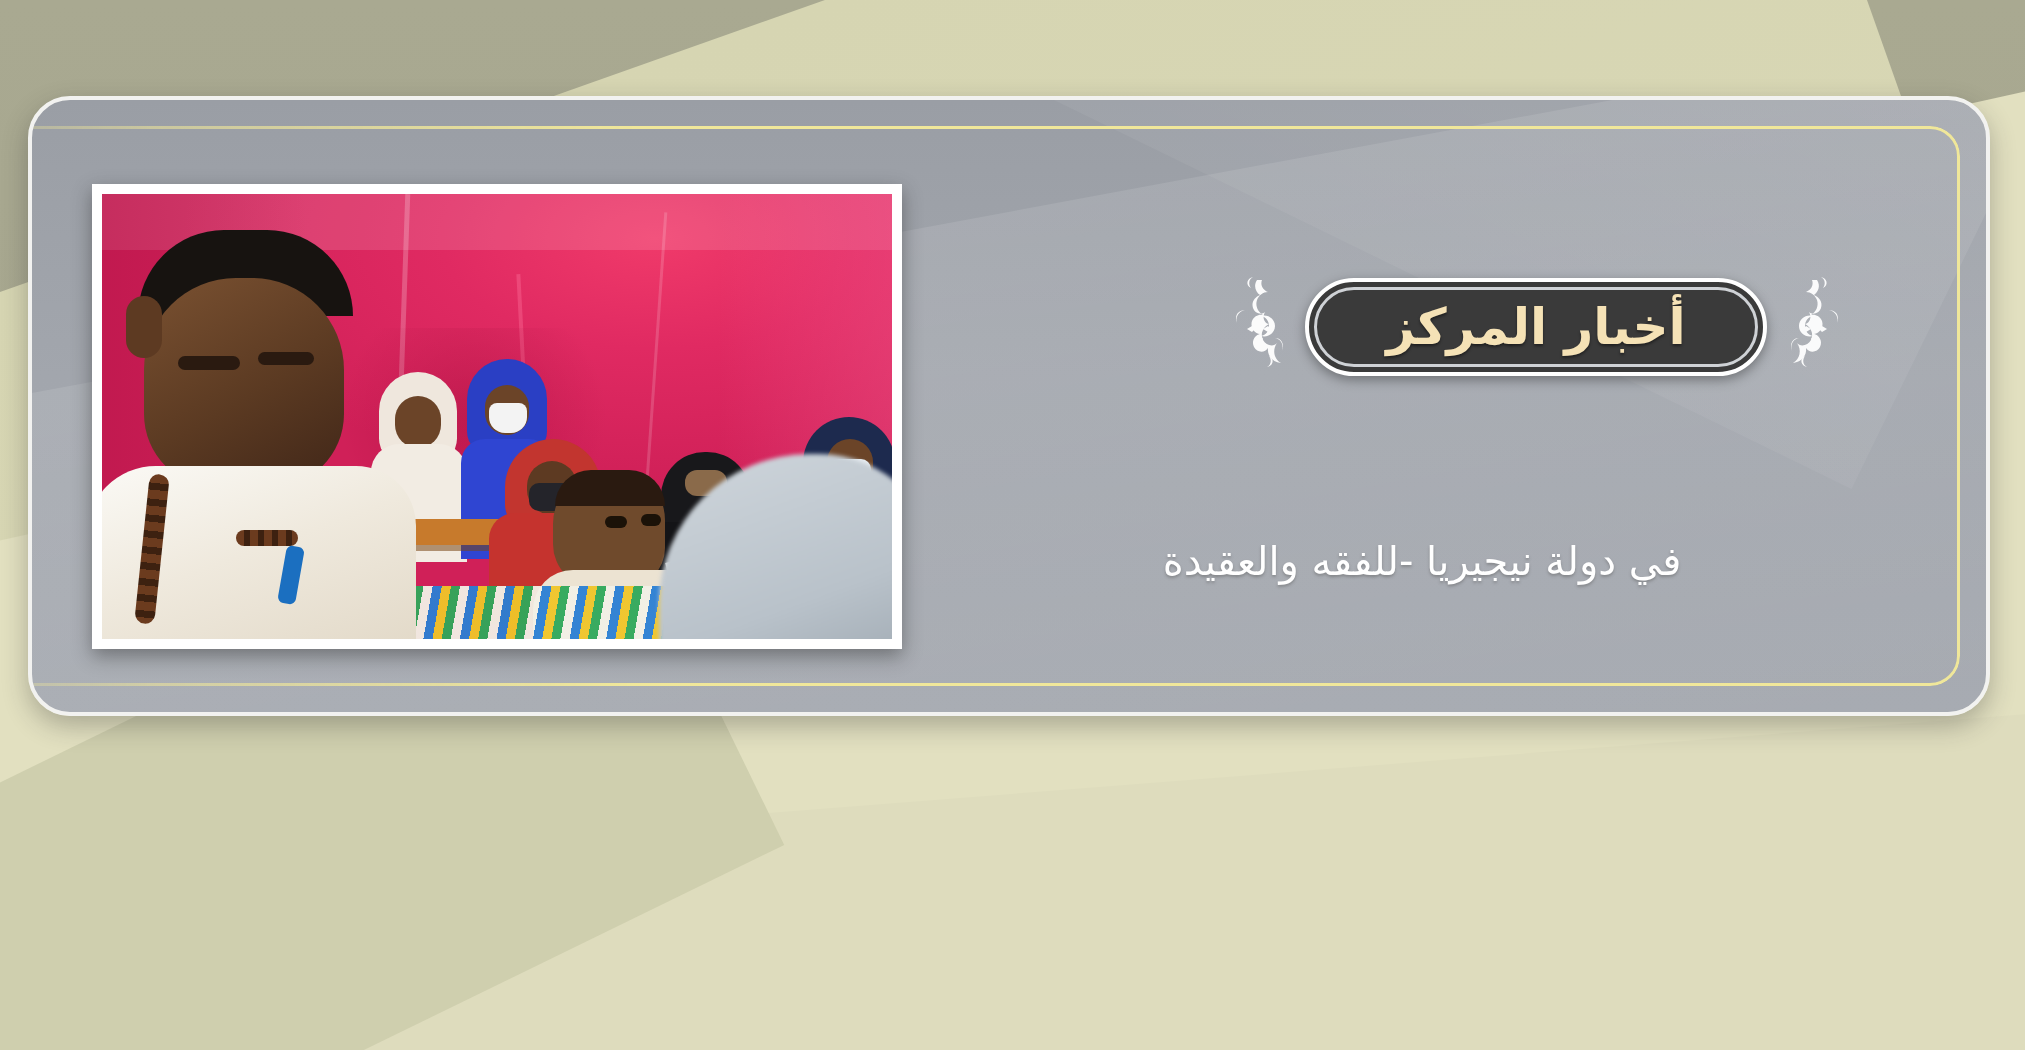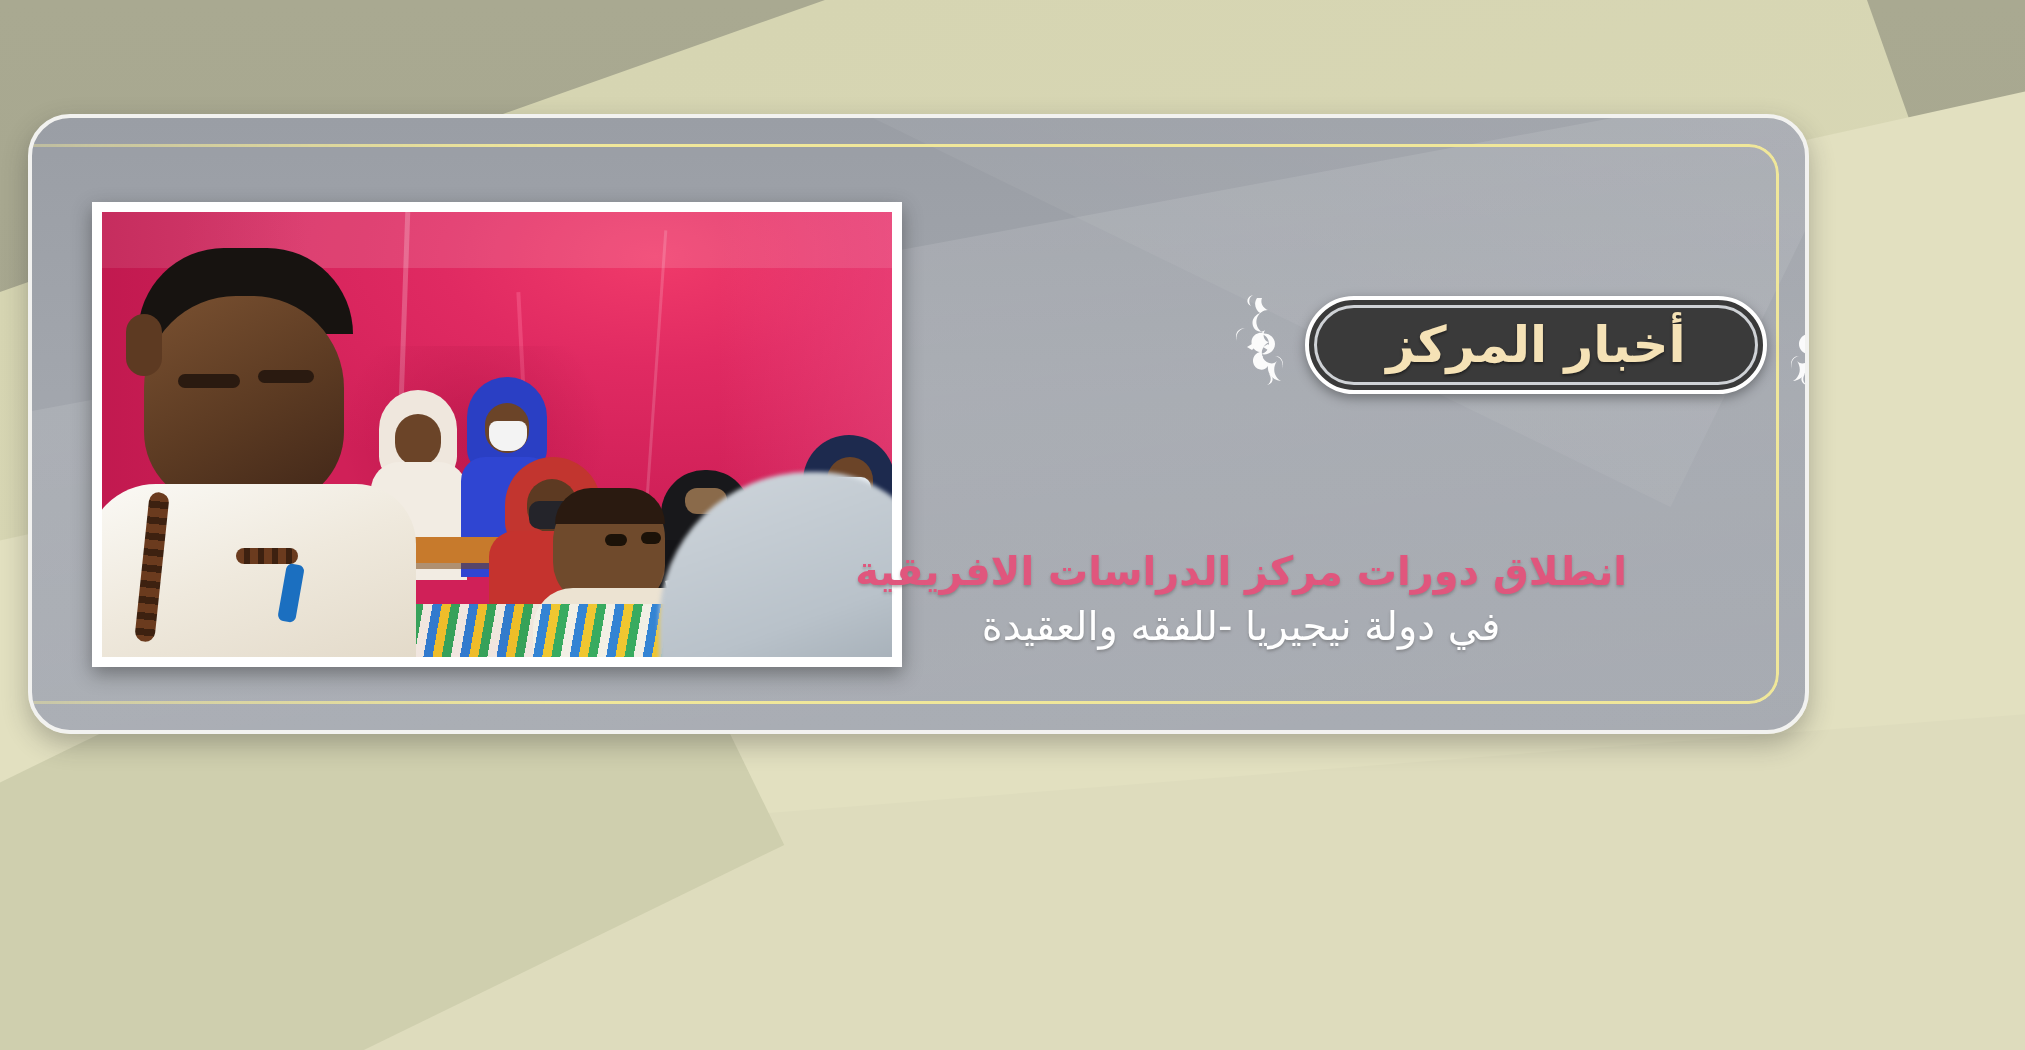--- a/index.html
+++ b/index.html
@@ -33,28 +33,27 @@
     transform:rotate(-4.5deg);transform-origin:left top;
   }
   
   #bg .wedge-l{
     left:-200px;top:880px;width:900px;height:400px;
     background:#cfcfae;transform:rotate(-26deg);transform-origin:left top;
   }
 
   
   #panel{
-    position:absolute;left:28px;top:96px;width:1781px;height:620px;
+    position:absolute;left:28px;top:96px;width:1962px;height:620px;
     border-radius:42px;
     background:linear-gradient(180deg,#9a9ea5 0%,#a2a6ad 45%,#a5a9b0 100%);
     border:4px solid #f2f2f0;
     box-sizing:border-box;
     box-shadow:0 10px 26px rgba(40,40,40,.30);
     overflow:hidden;
-    margin-top:18px;
   }
   
   #panel .sheen{
     position:absolute;right:-260px;top:-420px;width:1500px;height:900px;
     background:linear-gradient(180deg,rgba(255,255,255,.14),rgba(255,255,255,.05));
     transform:rotate(26deg);transform-origin:right top;pointer-events:none;
   }
   #panel .sheen2{
     position:absolute;left:-200px;top:330px;width:2600px;height:700px;
     background:linear-gradient(180deg,rgba(255,255,255,.10),rgba(255,255,255,.02));
@@ -249,17 +248,16 @@
           <path d="M52 34c6 1 10 7 8 13 3-7-1-13-8-13z"></path>
           <path d="M22 62c-6 1-9 7-7 13-3-7 1-13 7-13z"></path>
           <path d="M46 12c3-4 2-9-2-11 6 1 8 8 2 11z"></path>
           <path d="M28 80c-3 4-2 9 2 11-6-1-8-8-2-11z"></path>
         </g>
       </svg>
     </div>
   </div>
 
   <div id="headline">
-    <div class="l1">انطلاق دورات مركز الدراسات الافريقية</div>
     <div class="l2">في دولة نيجيريا -للفقه والعقيدة</div>
   </div>
 
 </div>
 
 </body></html>

